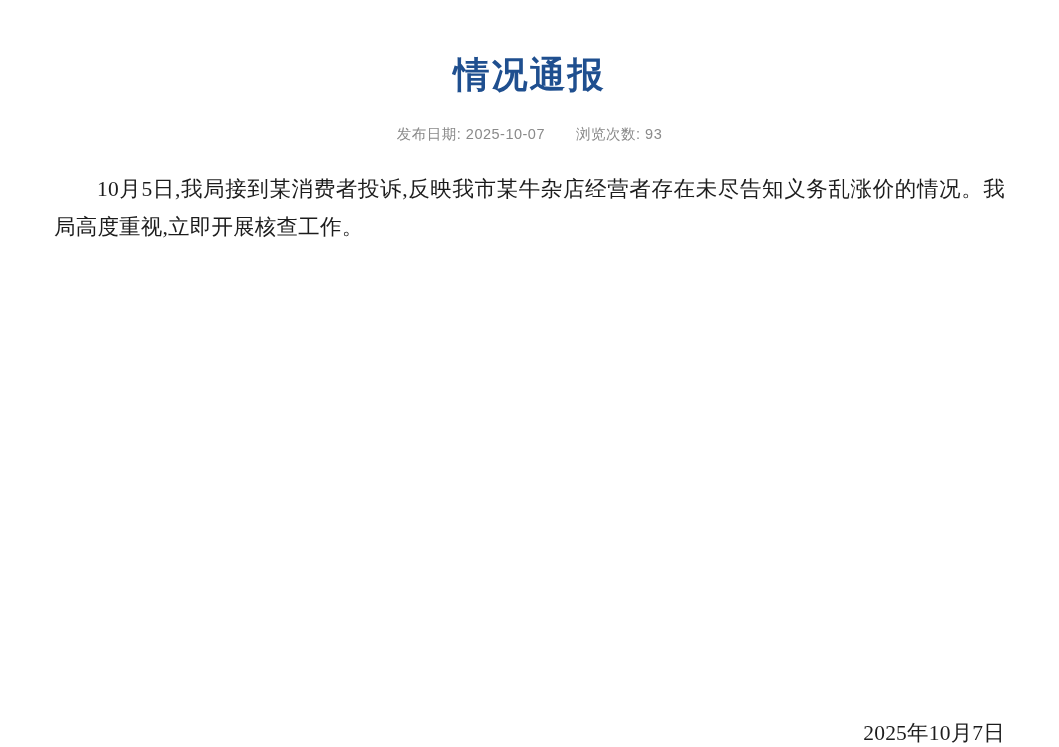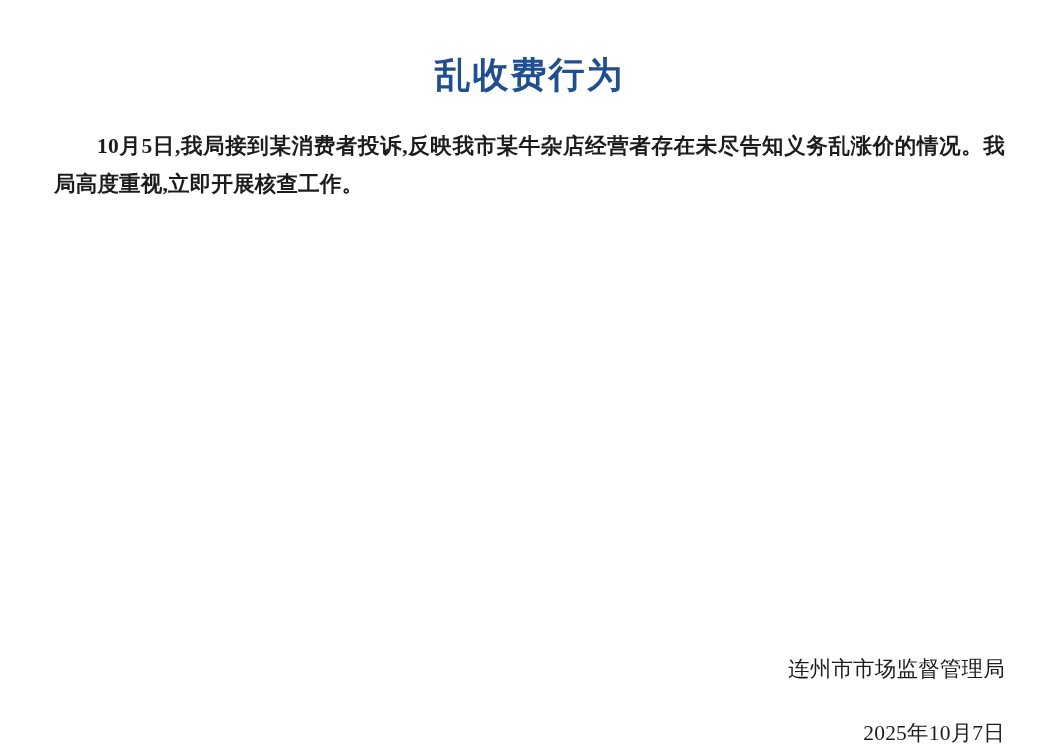--- a/index.html
+++ b/index.html
@@ -49,21 +49,20 @@
   }
   .para {
     font-size: 21.5px;
     line-height: 1.78;
     text-align: justify;
     text-justify: inter-ideograph;
     text-indent: 2em;
     margin: 0 0 6px 0;
     color: #1c1c1c;
     letter-spacing: 0.2px;
-    font-weight: bold;
   }
   .signature-block {
     position: absolute;
     right: 54px;
     bottom: 18px;
     text-align: right;
   }
   .sig-org {
     font-size: 21.5px;
     line-height: 1.8;
@@ -76,25 +75,31 @@
     color: #1c1c1c;
     margin-top: 26px;
     letter-spacing: 0.2px;
   }
 </style>
 </head>
 <body>
 
 <div class="page">
 
-  <h1 class="doc-title">乱收费行为</h1>
+  <h1 class="doc-title">情况通报</h1>
 
+  <div class="meta-line">
+    <span>发布日期:</span>
+    <span>2025-10-07</span>
+    <span class="meta-gap"></span>
+    <span>浏览次数:</span>
+    <span>93</span>
+  </div>
 
   <div class="body-copy">
     <p class="para">10月5日,我局接到某消费者投诉,反映我市某牛杂店经营者存在未尽告知义务乱涨价的情况。我局高度重视,立即开展核查工作。</p>
   </div>
 
   <div class="signature-block">
-    <div class="sig-org">连州市市场监督管理局</div>
     <div class="sig-date">2025年10月7日</div>
   </div>
 
 </div>
 
 </body></html>

